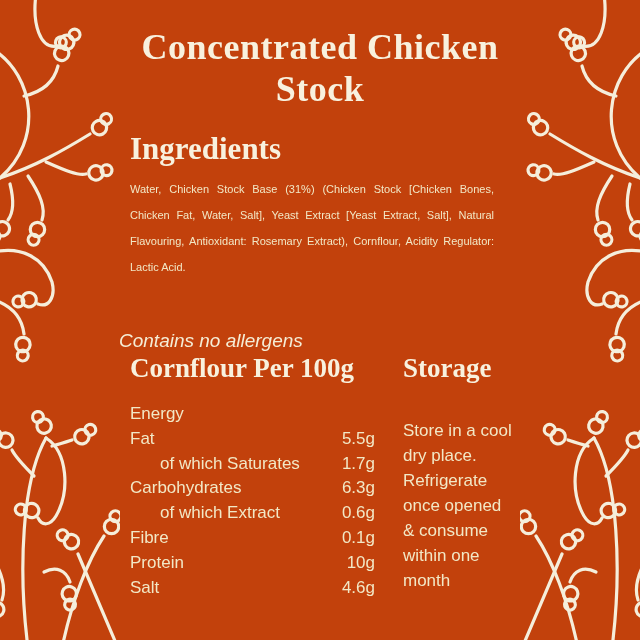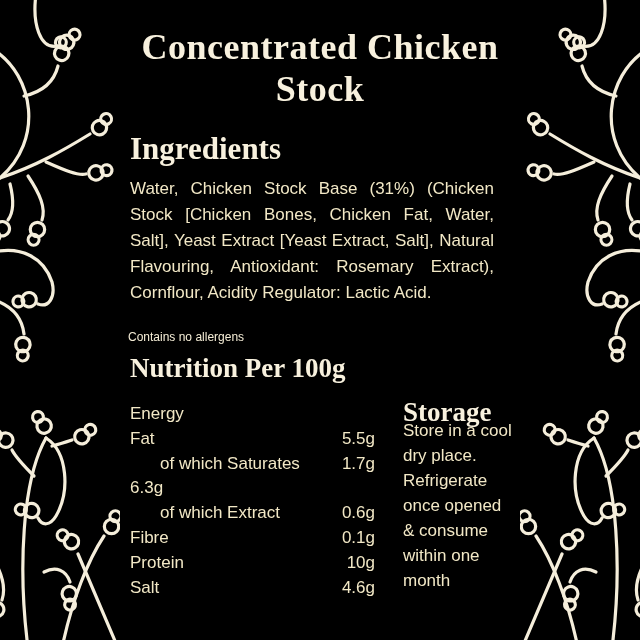--- a/index.html
+++ b/index.html
@@ -1,21 +1,21 @@
 <!DOCTYPE html>
 <html><head>
 <meta charset="utf-8">
 <style>
   * { margin: 0; padding: 0; box-sizing: border-box; }
   html, body { width: 640px; height: 640px; }
   .canvas {
     position: relative;
     width: 640px;
     height: 640px;
-    background: #000000;
+    background: #c2410c;
     overflow: hidden;
     font-family: "Liberation Sans", sans-serif;
   }
   .orn {
     position: absolute;
     top: 0;
     width: 120px;
     height: 640px;
   }
   .orn-left  { left: 0; }
@@ -40,44 +40,44 @@
     position: absolute;
     top: 131px;
     left: 130px;
     font-size: 31px;
   }
   .ingredients-text {
     position: absolute;
     top: 176px;
     left: 130px;
     width: 364px;
-    font-size: 17px;
+    font-size: 11px;
     line-height: 26px;
     color: #F2E8C6;
     text-align: justify;
   }
   .allergen-note {
     position: absolute;
     top: 330px;
-    left: 128px;
-    font-size: 12px;
+    left: 119px;
+    font-style: italic;
+    font-size: 19px;
     color: #F5EDD6;
   }
   .nutrition-heading {
     position: absolute;
     top: 353px;
     left: 130px;
     font-size: 27px;
   }
   .storage-heading {
     position: absolute;
     top: 353px;
     left: 403px;
     font-size: 27px;
-    margin-top: 44px;
   }
   .nutrition-table {
     position: absolute;
     top: 402px;
     left: 130px;
     width: 245px;
     font-size: 17px;
     line-height: 24.8px;
     color: #F2E8C6;
   }
@@ -155,34 +155,35 @@
 
   <h1 class="product-title serif-heading">Concentrated Chicken Stock</h1>
 
   <section>
     <h2 class="ingredients-heading serif-heading">Ingredients</h2>
     <p class="ingredients-text">Water, Chicken Stock Base (31%) (Chicken Stock [Chicken Bones, Chicken Fat, Water, Salt], Yeast Extract [Yeast Extract, Salt], Natural Flavouring, Antioxidant: Rosemary Extract), Cornflour, Acidity Regulator: Lactic Acid.</p>
     <p class="allergen-note">Contains no allergens</p>
   </section>
 
   <section>
-    <h2 class="nutrition-heading serif-heading">Nutrition Per 100g</h2>
+    <h2 class="nutrition-heading serif-heading">Cornflour Per 100g</h2>
     <div class="nutrition-table">
       <div class="nrow">
         <span class="nlabel">Energy</span>
       </div>
       <div class="nrow">
         <span class="nlabel">Fat</span>
         <span class="nvalue">5.5g</span>
       </div>
       <div class="nrow indent">
         <span class="nlabel">of which Saturates</span>
         <span class="nvalue">1.7g</span>
       </div>
       <div class="nrow">
+        <span class="nlabel">Carbohydrates</span>
         <span class="nvalue">6.3g</span>
       </div>
       <div class="nrow indent">
         <span class="nlabel">of which Extract</span>
         <span class="nvalue">0.6g</span>
       </div>
       <div class="nrow">
         <span class="nlabel">Fibre</span>
         <span class="nvalue">0.1g</span>
       </div>

